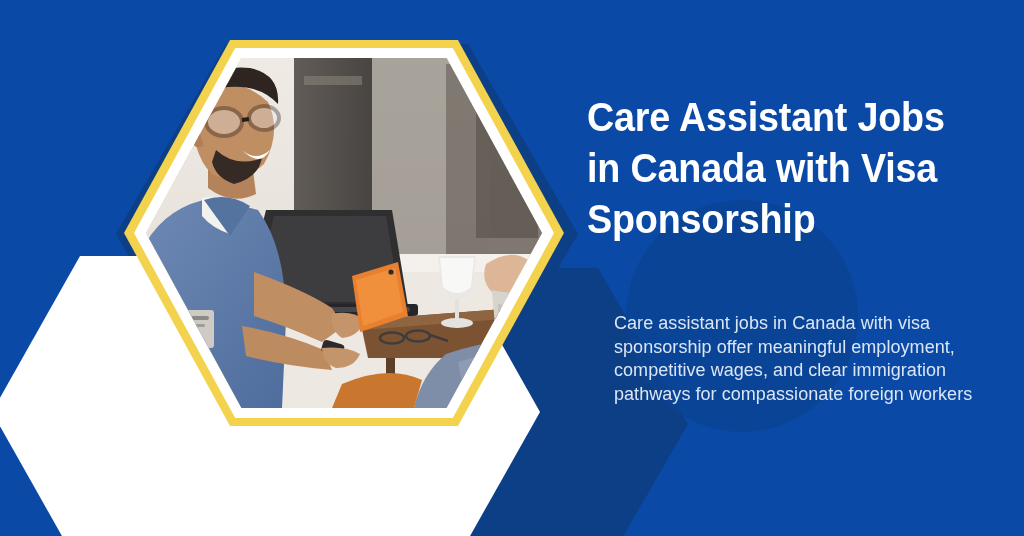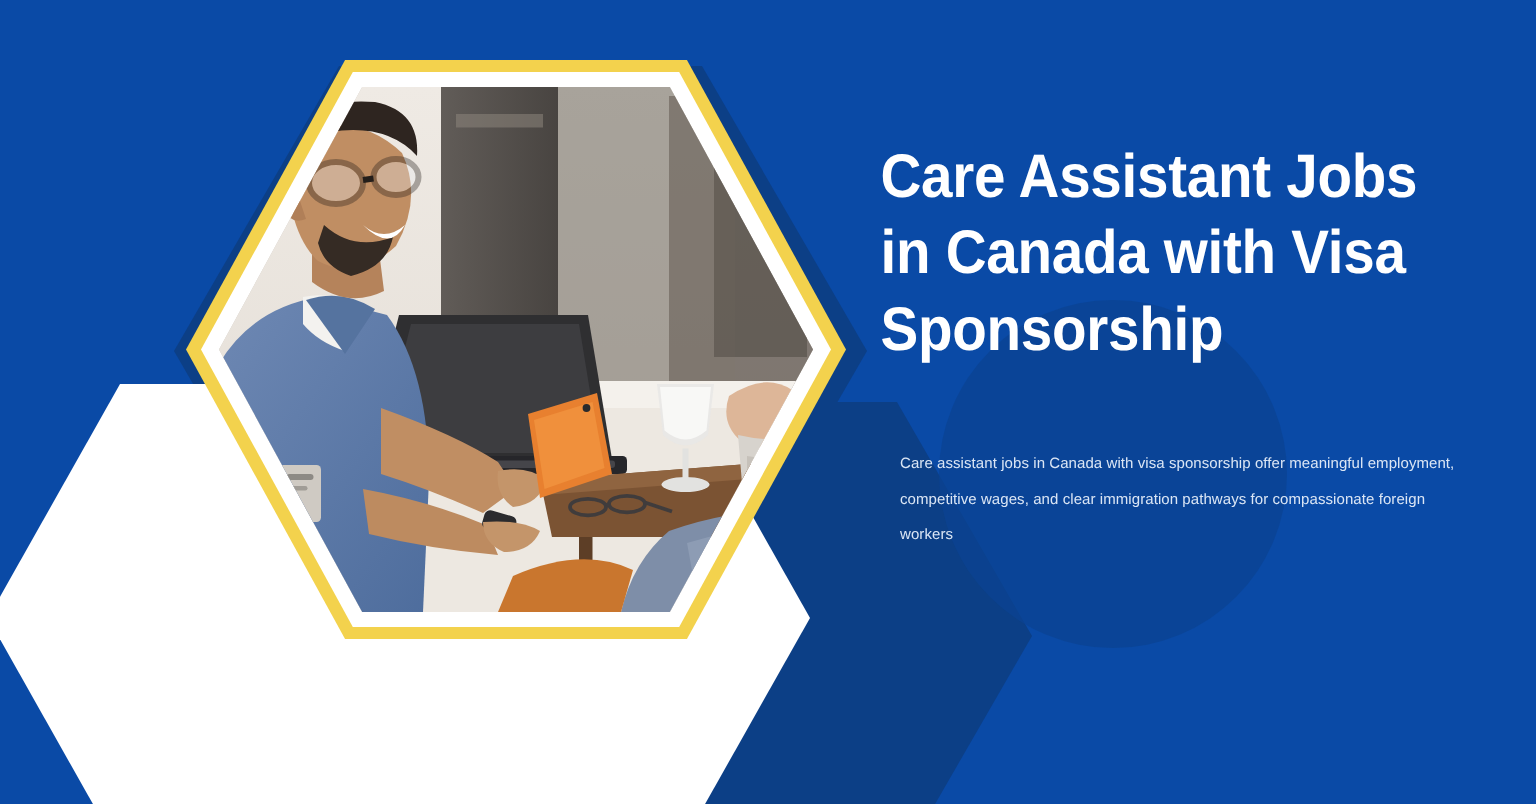--- a/index.html
+++ b/index.html
@@ -47,24 +47,24 @@
     letter-spacing: -0.2px;
     transform: scaleX(0.92);
     transform-origin: left top;
     white-space: pre-line;
   }
   .subcopy {
     position: absolute;
     left: 600px;
     top: 298px;
     width: 380px;
-    margin: 0;
+    margin: 14px;
     color: #dbe6f5;
     font-family: "Liberation Sans", sans-serif;
-    font-size: 10px;
+    font-size: 18px;
     line-height: 23.5px;
     font-weight: normal;
     letter-spacing: 0.05px;
   }
   
   .hex-photo-wrap {
     position: absolute;
     left: 124px;
     top: 40px;
     width: 440px;

